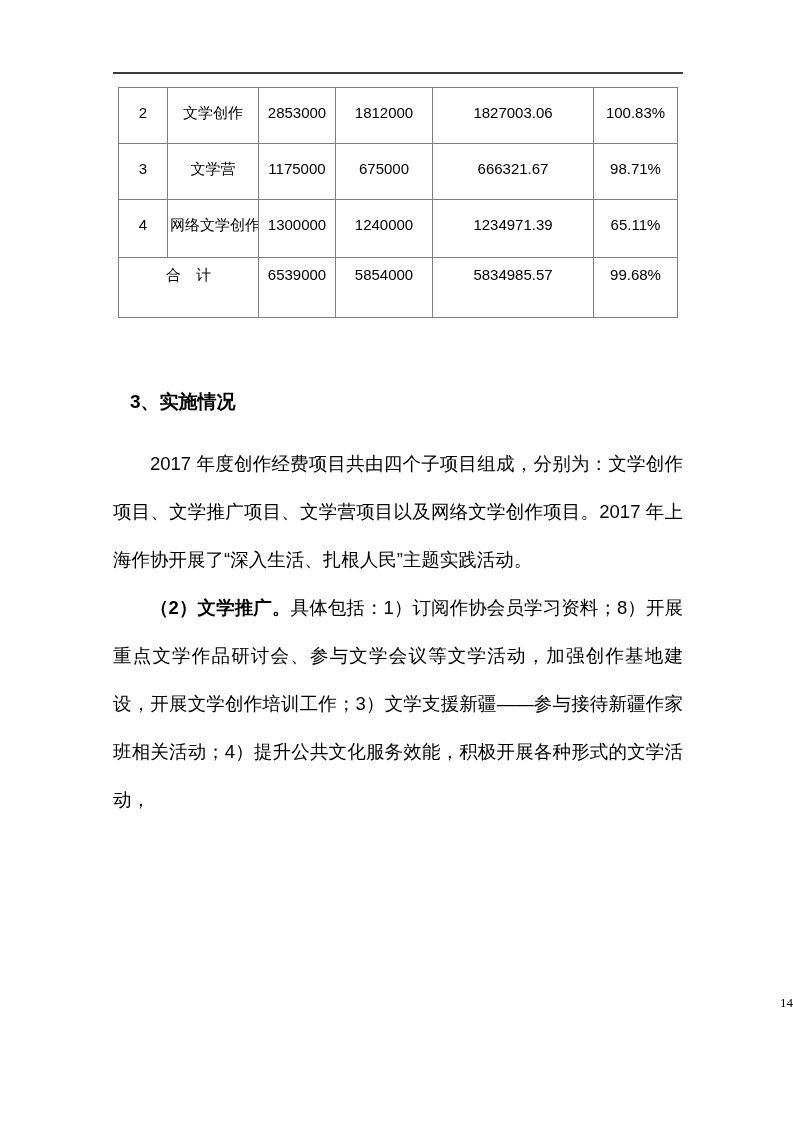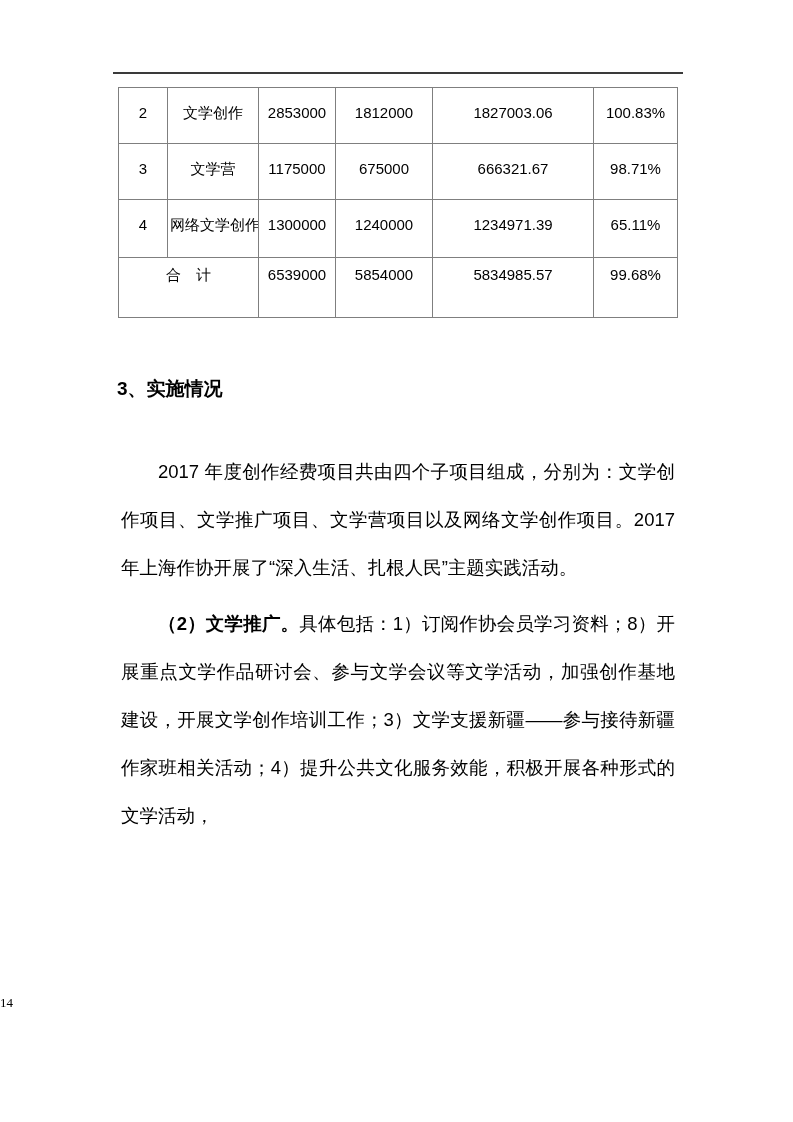--- a/index.html
+++ b/index.html
@@ -41,44 +41,44 @@
   }
   tr.data-row { height: 56px; }
   tr.data-row-tall { height: 58px; }
   tr.total-row { height: 60px; }
   tr.total-row td { font-weight: normal; padding-top: 8px; letter-spacing: 0; }
 
   
   .section-heading {
     position: absolute;
     left: 113px; top: 374px;
-    margin: 4px;
+    margin: 17px;
     font-size: 19px;
     font-weight: bold;
     line-height: 1.2;
   }
 
   
   .body-text {
     position: absolute;
     left: 113px; top: 440px;
     width: 570px;
     font-size: 18.5px;
     line-height: 48px;
     text-align: justify;
   }
-  .body-text p { margin: 8px; text-indent: 2em; }
+  .body-text p { margin: 0; text-indent: 2em; }
   .body-text .seg-bold { font-weight: bold; }
 
   
   .page-footer {
     position: absolute;
     left: 0; top: 995px;
     width: 793px;
-    text-align: left;
+    text-align: right;
     font-size: 13px;
     font-family: "Liberation Serif", serif;
   }
 </style>
 </head>
 <body>
 
 <div class="page">
 
   <div class="header-rule"></div>

